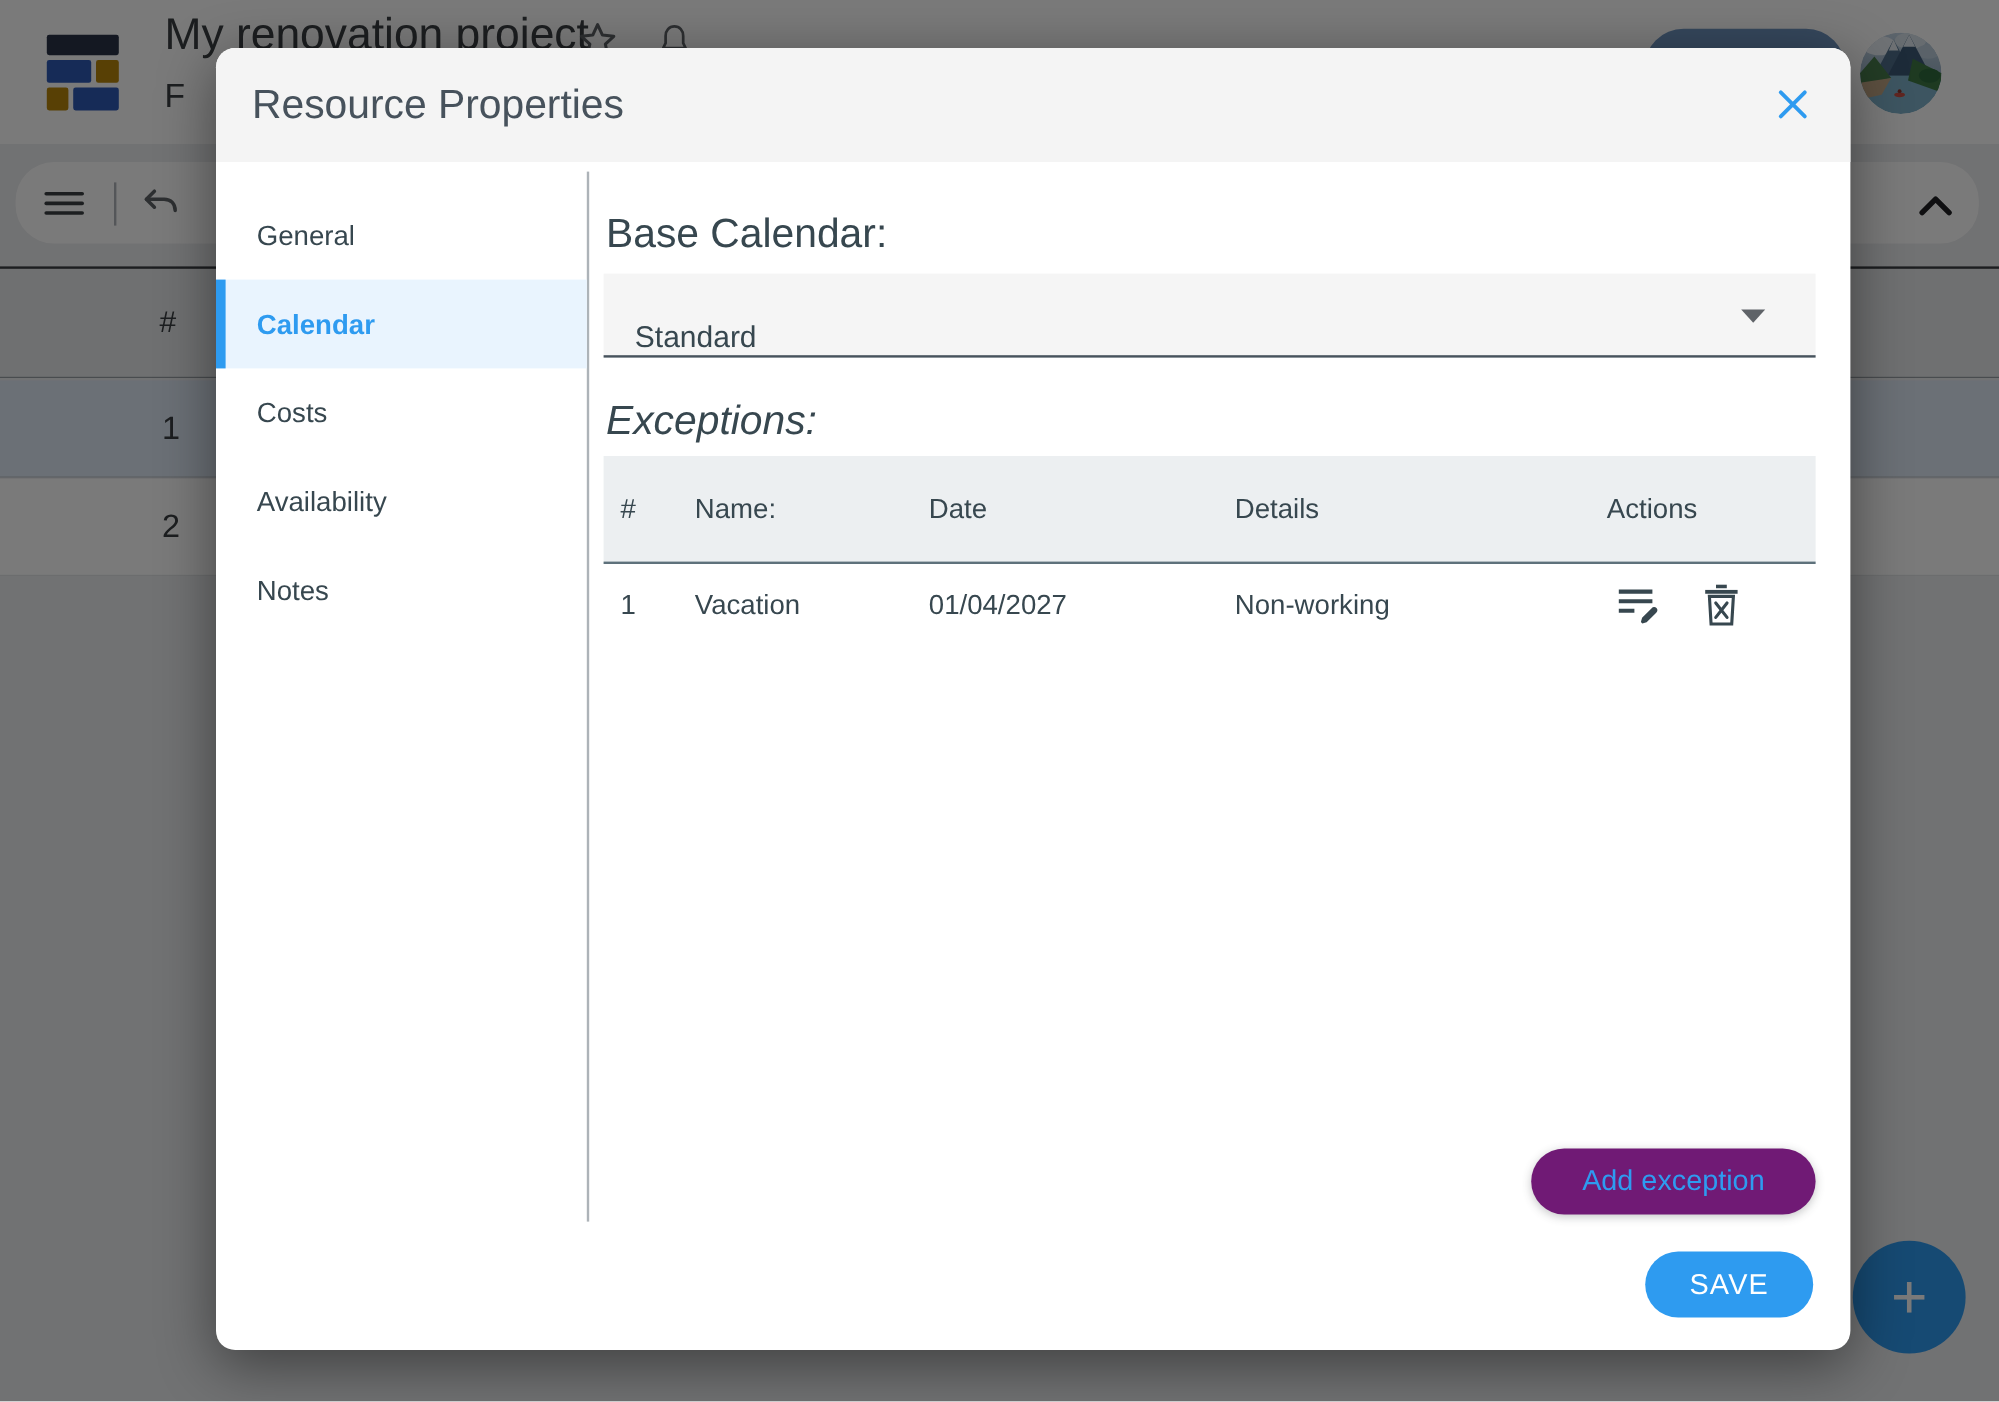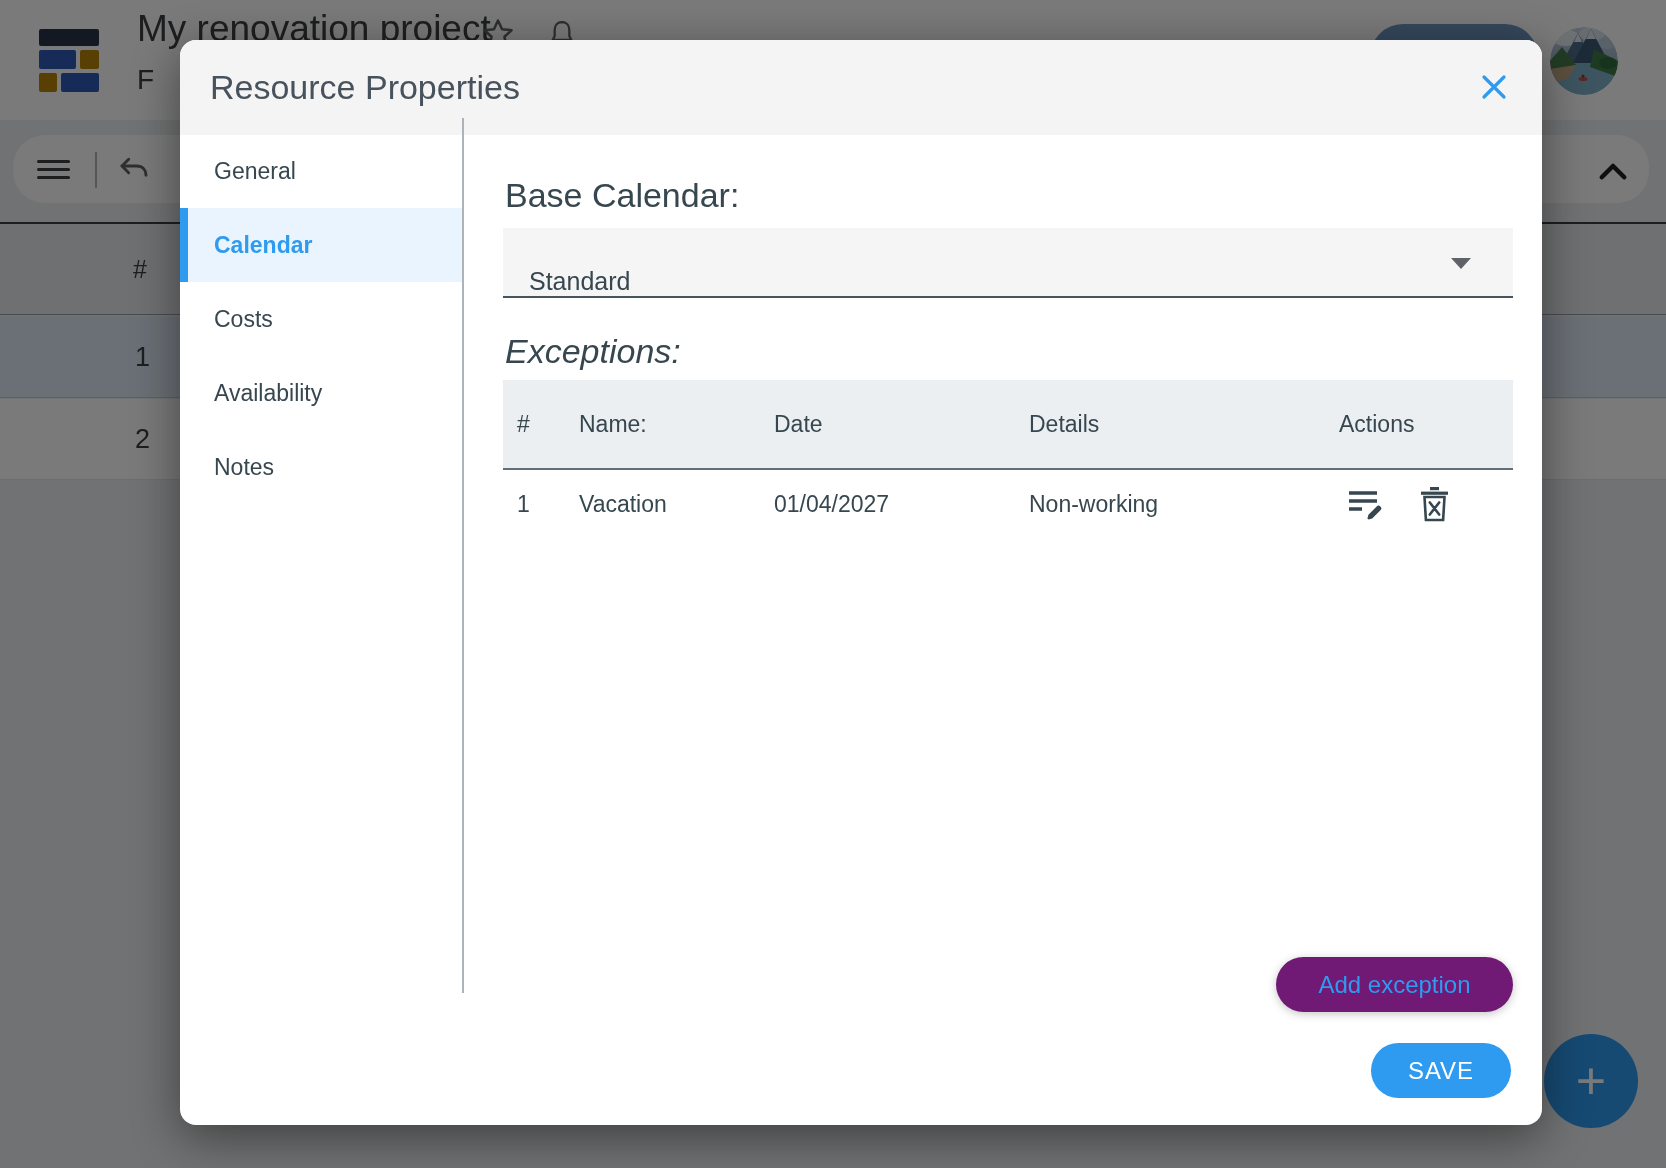--- a/index.html
+++ b/index.html
@@ -49,21 +49,21 @@
   
   .overlay { position:absolute; inset:0; background:rgba(0,0,0,0.52); z-index:5; }
 
   
   .modal { position:absolute; left:152px; top:40px; width:1362px; height:1085px; background:#fff;
     border-radius:16px; z-index:10; box-shadow:0 12px 48px rgba(0,0,0,0.45);margin-left:28px; }
   .m-header { position:absolute; left:0; right:0; top:0; height:95px; background:#F4F4F4; border-radius:16px 16px 0 0; }
   .m-title { position:absolute; left:30px; top:0; line-height:95px; font-size:34px; color:#47525C; }
   .m-close { position:absolute; right:26px; top:26px; width:44px; height:44px; background:none; border:none; cursor:pointer; }
 
-  .sidebar { position:absolute; left:0; top:78px; width:284px; height:875px; border-right:2px solid #ADB3B8; padding-top:16px; }
+  .sidebar { position:absolute; left:0; top:103px; width:311px; height:875px; border-right:2px solid #ADB3B8; padding-top:16px; }
   .tab { position:relative; height:74px; display:flex; align-items:center; padding-left:34px;
     font-size:23px; color:#37474F; cursor:pointer; }
   .tab.active { background:#E9F4FE; color:#2E9BF0; font-weight:700; }
   .tab.active::before { content:""; position:absolute; left:0; top:0; bottom:0; width:8px; background:#2E9BF0; }
 
   .field-label { position:absolute; left:325px; font-size:34px; color:#37474F; }
   .lbl-base { top:136px; }
   .lbl-exc  { top:292px;font-style:italic; }
 
   .select { position:absolute; left:323px; top:188px; width:1010px; height:70px; background:#F5F5F5;

